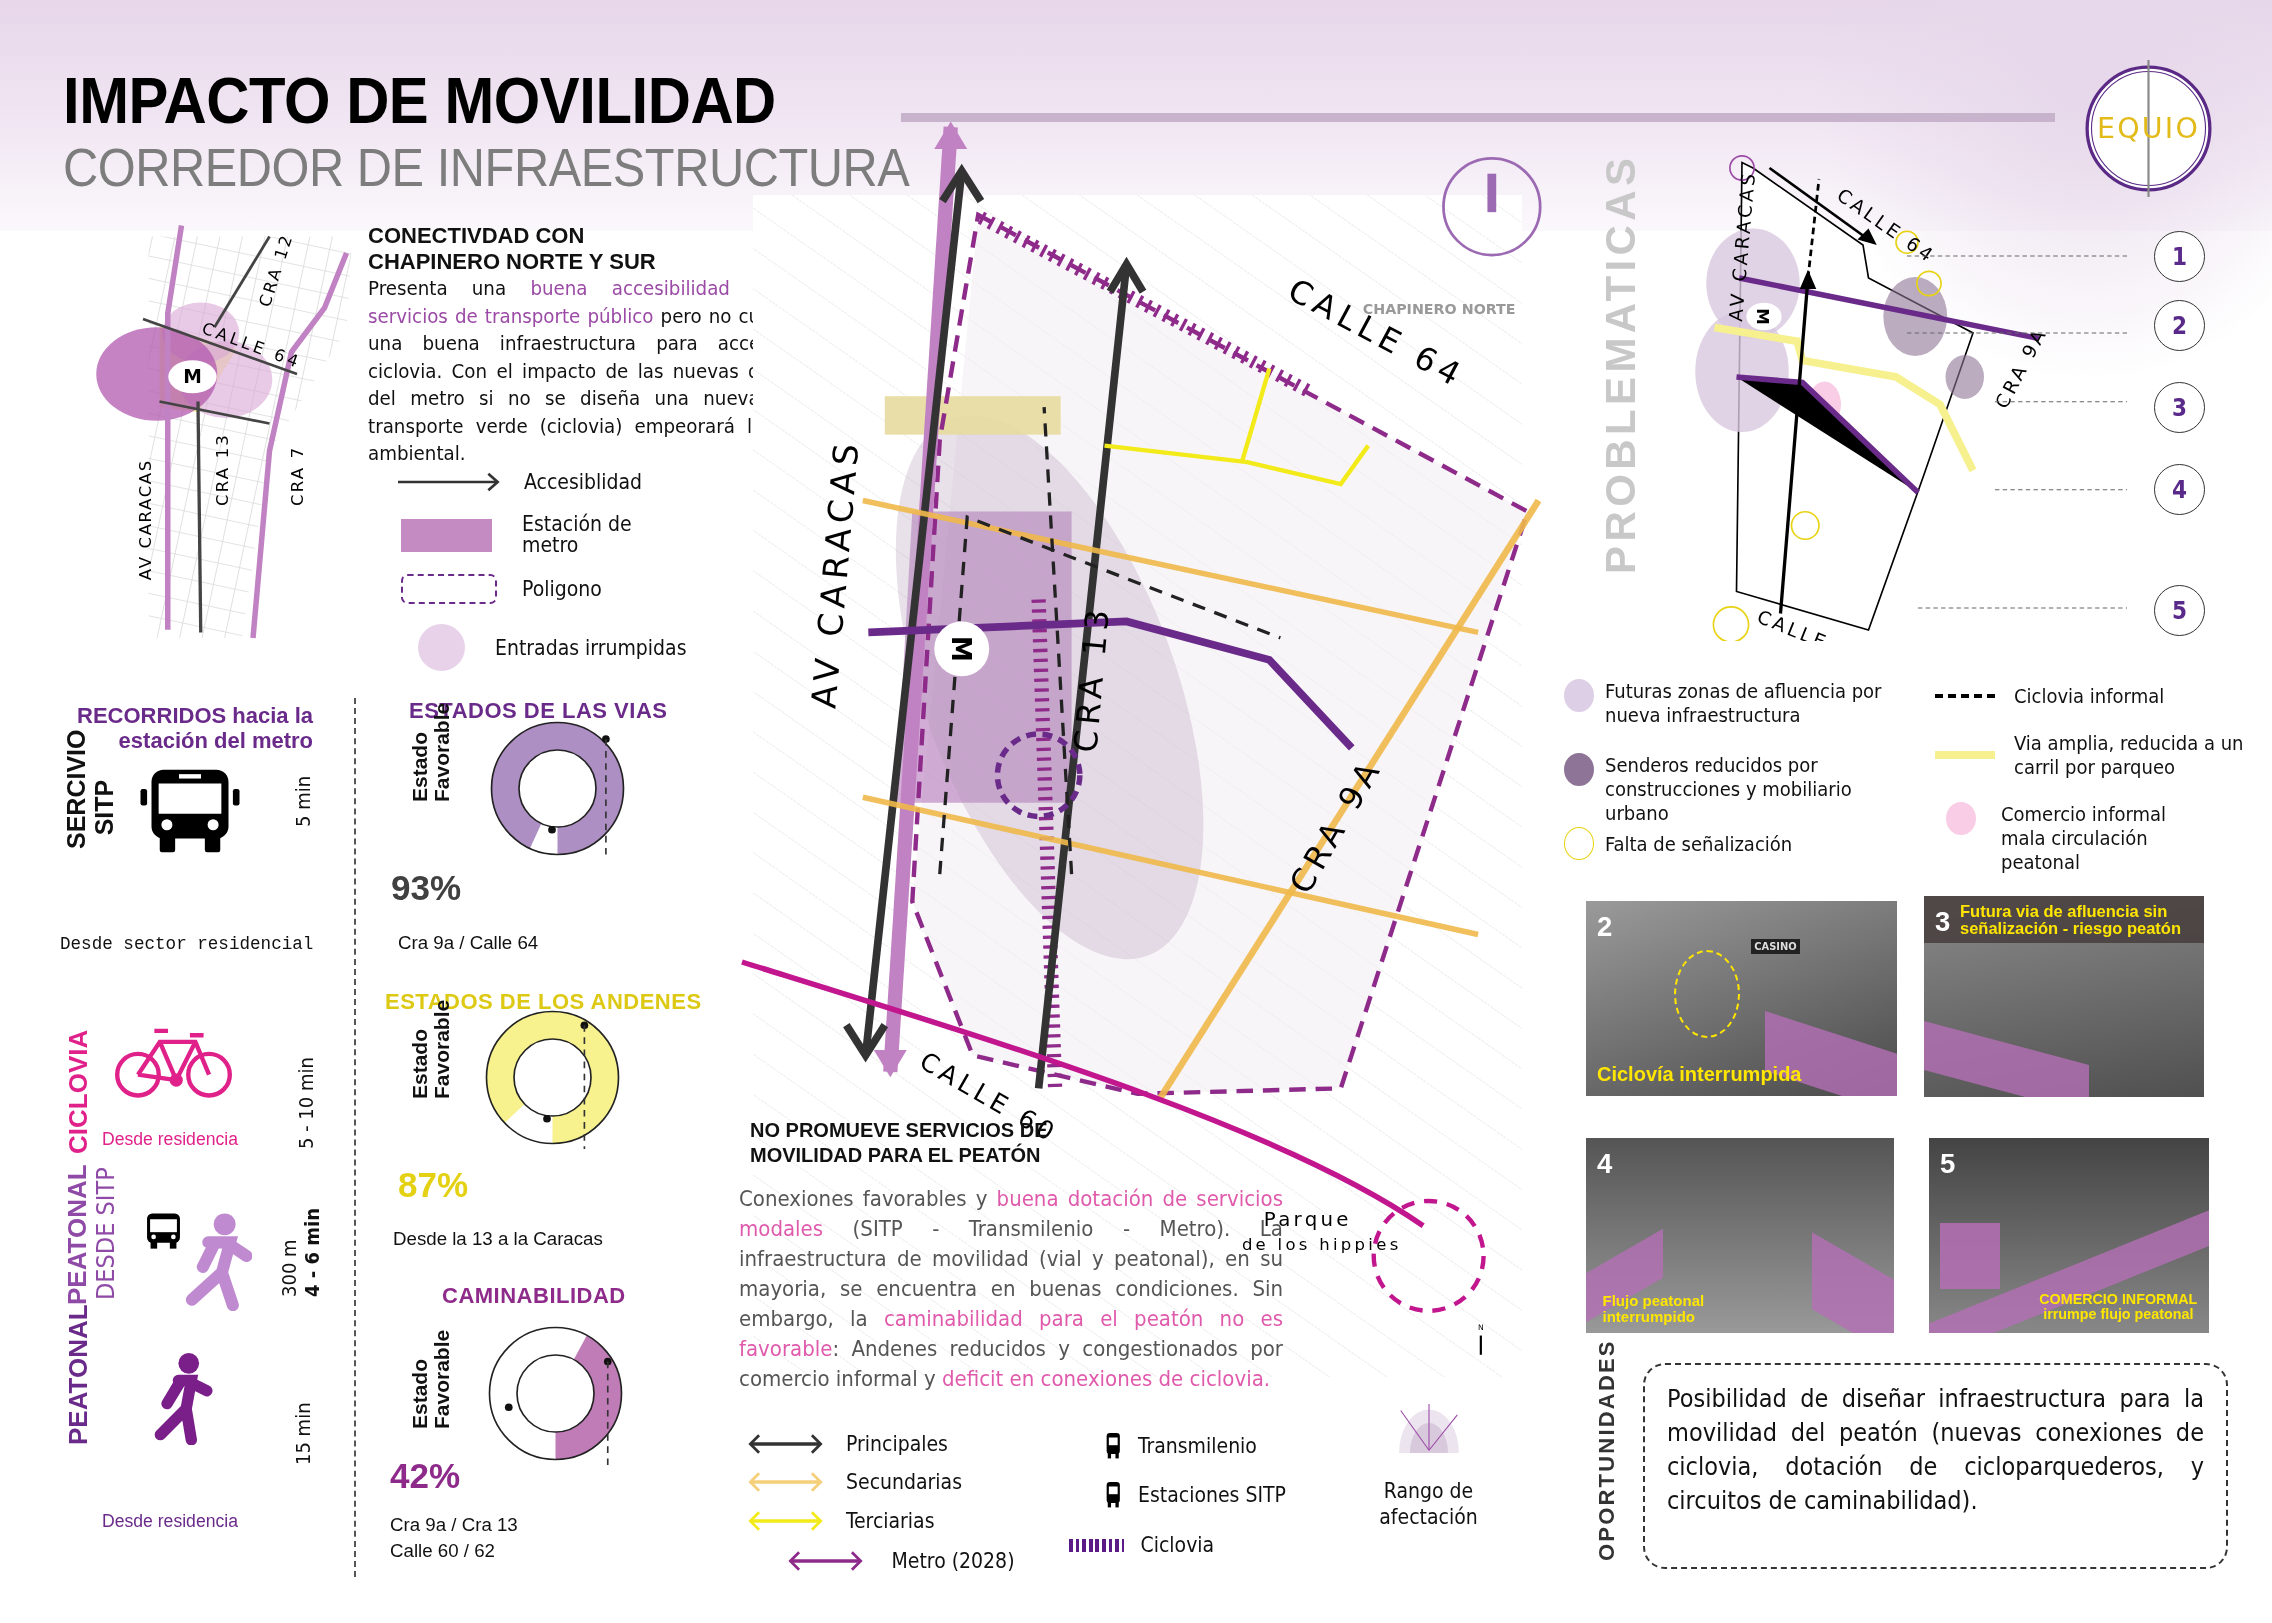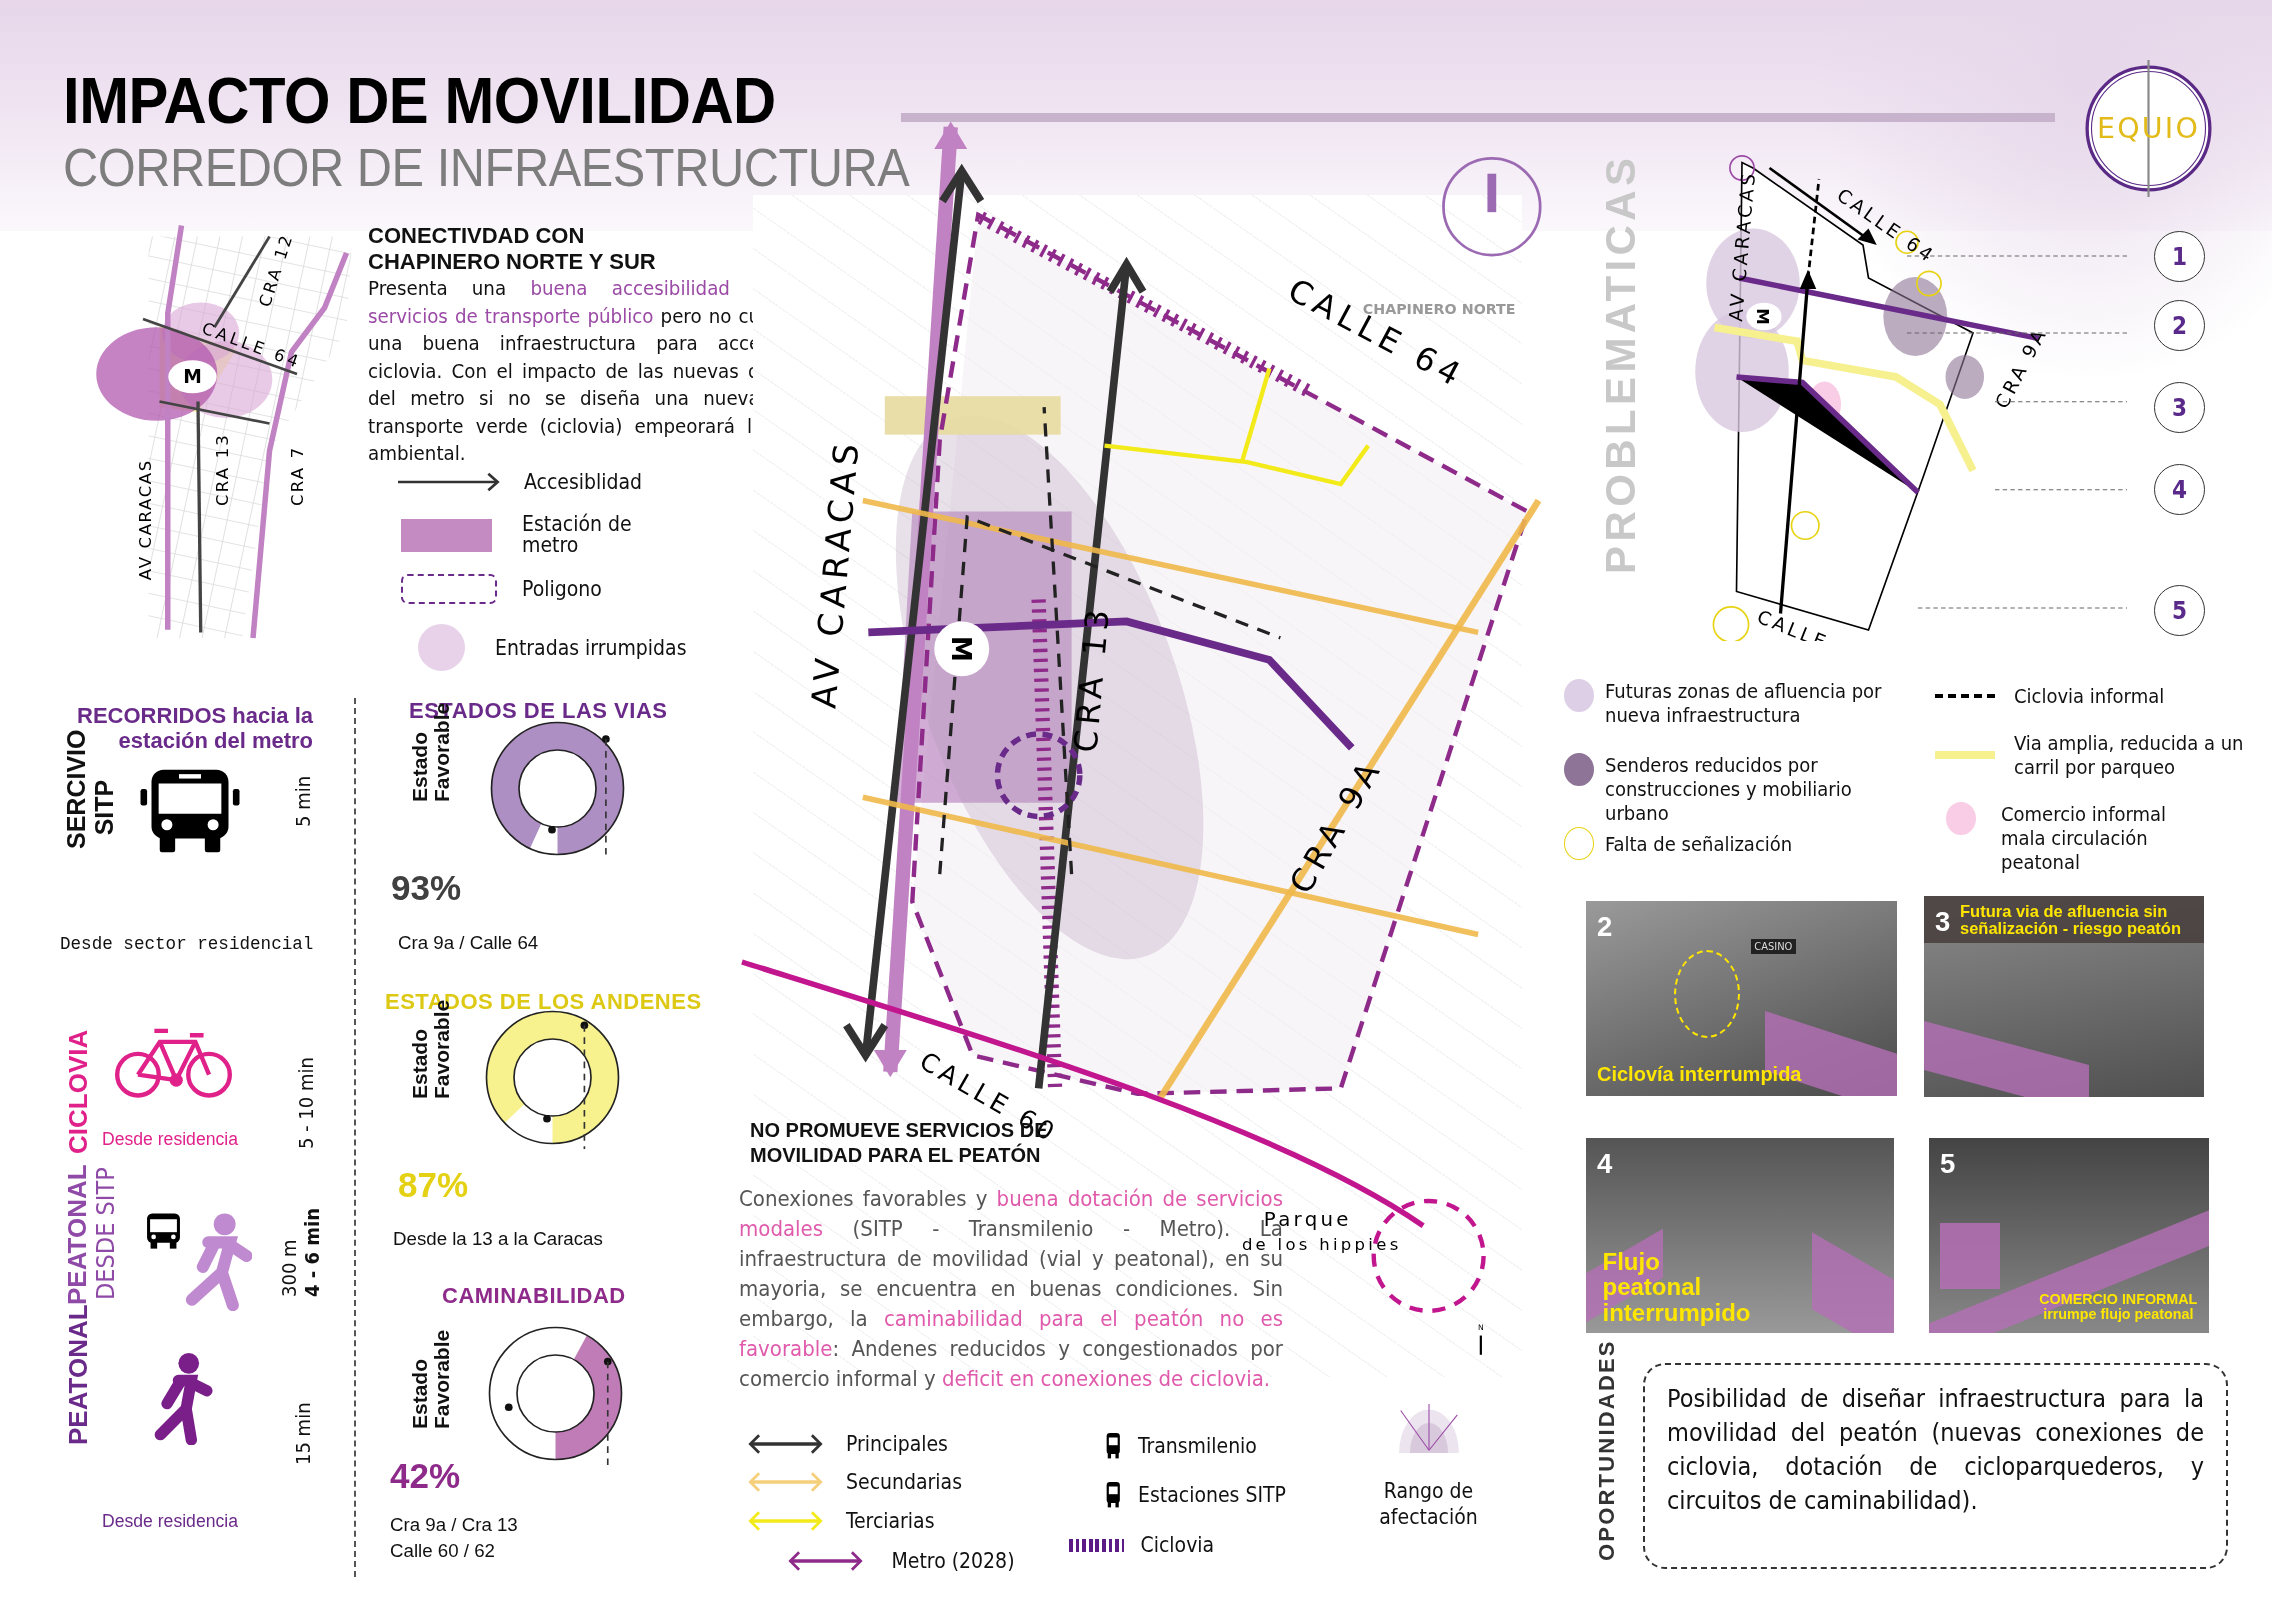--- a/index.html
+++ b/index.html
@@ -433,35 +433,35 @@
   </div>
 <div class="legend-row" style="left:1704px;top:802px;font-size:20px;line-height:24px;align-items:flex-start">
     <div style="width:30px;height:33px;border-radius:50%;background:#f9cde5;margin-left:242px;flex:none"></div>
     <span style="margin-left:25px;width:187px">Comercio informal mala circulación peatonal</span>
   </div>
 
 <div class="photo" style="left:1586px;top:901px;width:311px;height:195px;background:linear-gradient(160deg,#9a9a9a,#4a4a4a)">
   <div style="position:absolute;right:-22px;bottom:0;width:154px;height:60px;background:#b56fb6;opacity:.8;transform:skewY(18deg)"></div>
   <div style="position:absolute;left:88px;top:49px;width:66px;height:88px;border:2.2px dashed #ffe600;border-radius:50%"></div>
   <div class="num">2</div>
-  <div style="position:absolute;left:165px;top:38px;background:#222;color:#ddd;font-size:11px;font-weight:400;padding:1.1px 3.3px">CASINO</div>
+  <div style="position:absolute;left:165px;top:38px;background:#222;color:#ddd;font-size:11px;font-weight:700;padding:1.1px 3.3px">CASINO</div>
   <div class="cap" style="left:11px;bottom:11px;font-size:20px">Ciclovía interrumpida</div>
 </div>
 <div class="photo" style="left:1726px;top:901px;width:0;height:0"></div>
 <div class="photo" style="left:1924px;top:896px;width:280px;height:201px;background:linear-gradient(170deg,#8a8a8a,#505050)">
   <div style="position:absolute;left:0;top:0;width:100%;height:47px;background:rgba(70,60,60,.85)"></div>
   <div style="position:absolute;left:0;bottom:5.5px;width:165px;height:49px;background:#b56fb6;opacity:.8;transform:skewY(15deg)"></div>
   <div class="num">3</div>
   <div class="cap" style="left:36px;top:6.6px;width:236px;font-size:16.5px">Futura via de afluencia sin señalización - riesgo peatón</div>
 </div>
 <div class="photo" style="left:1586px;top:1138px;width:308px;height:195px;background:linear-gradient(180deg,#555,#999)">
   <div style="position:absolute;left:0;bottom:33px;width:77px;height:49px;background:#b56fb6;opacity:.8;transform:skewY(-30deg)"></div>
   <div style="position:absolute;right:0;bottom:0;width:82px;height:77px;background:#b56fb6;opacity:.8;transform:skewY(30deg)"></div>
   <div class="num">4</div>
-  <div class="cap" style="left:16.5px;bottom:8.2px;width:154px;font-size:24px">Flujo peatonal interrumpido</div>
+  <div class="cap" style="left:16.5px;bottom:8.2px;width:154px;font-size:15px">Flujo peatonal interrumpido</div>
 </div>
 <div class="photo" style="left:1929px;top:1138px;width:280px;height:195px;background:linear-gradient(180deg,#444,#888)">
   <div style="position:absolute;left:-22px;bottom:33px;width:330px;height:33px;background:#b56fb6;opacity:.8;transform:rotate(-22deg)"></div>
   <div style="position:absolute;left:11px;top:85px;width:60px;height:66px;background:#b56fb6;opacity:.85"></div>
   <div class="num">5</div>
   <div class="cap" style="right:8.2px;bottom:11px;width:165px;font-size:14.3px;text-align:center">COMERCIO INFORMAL irrumpe flujo peatonal</div>
 </div>
 
 <div class="vtext h-sec" style="left:1594px;top:1561px;font-size:22px;color:#333;letter-spacing:2.2px">OPORTUNIDADES</div>
 <div class="oport">Posibilidad  de diseñar infraestructura para la movilidad del peatón (nuevas conexiones de ciclovia, dotación de cicloparquederos, y circuitos de caminabilidad).</div>

